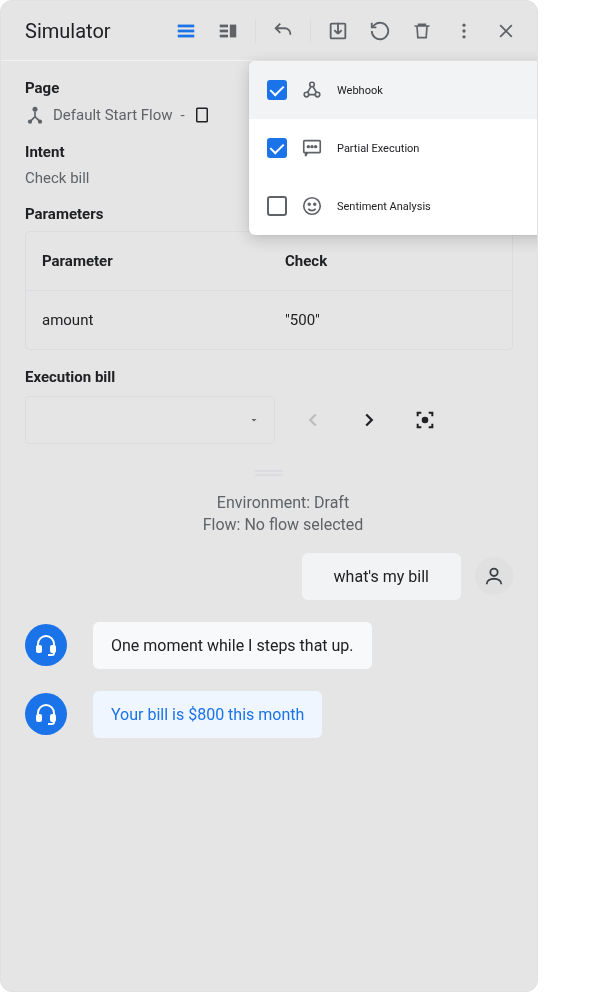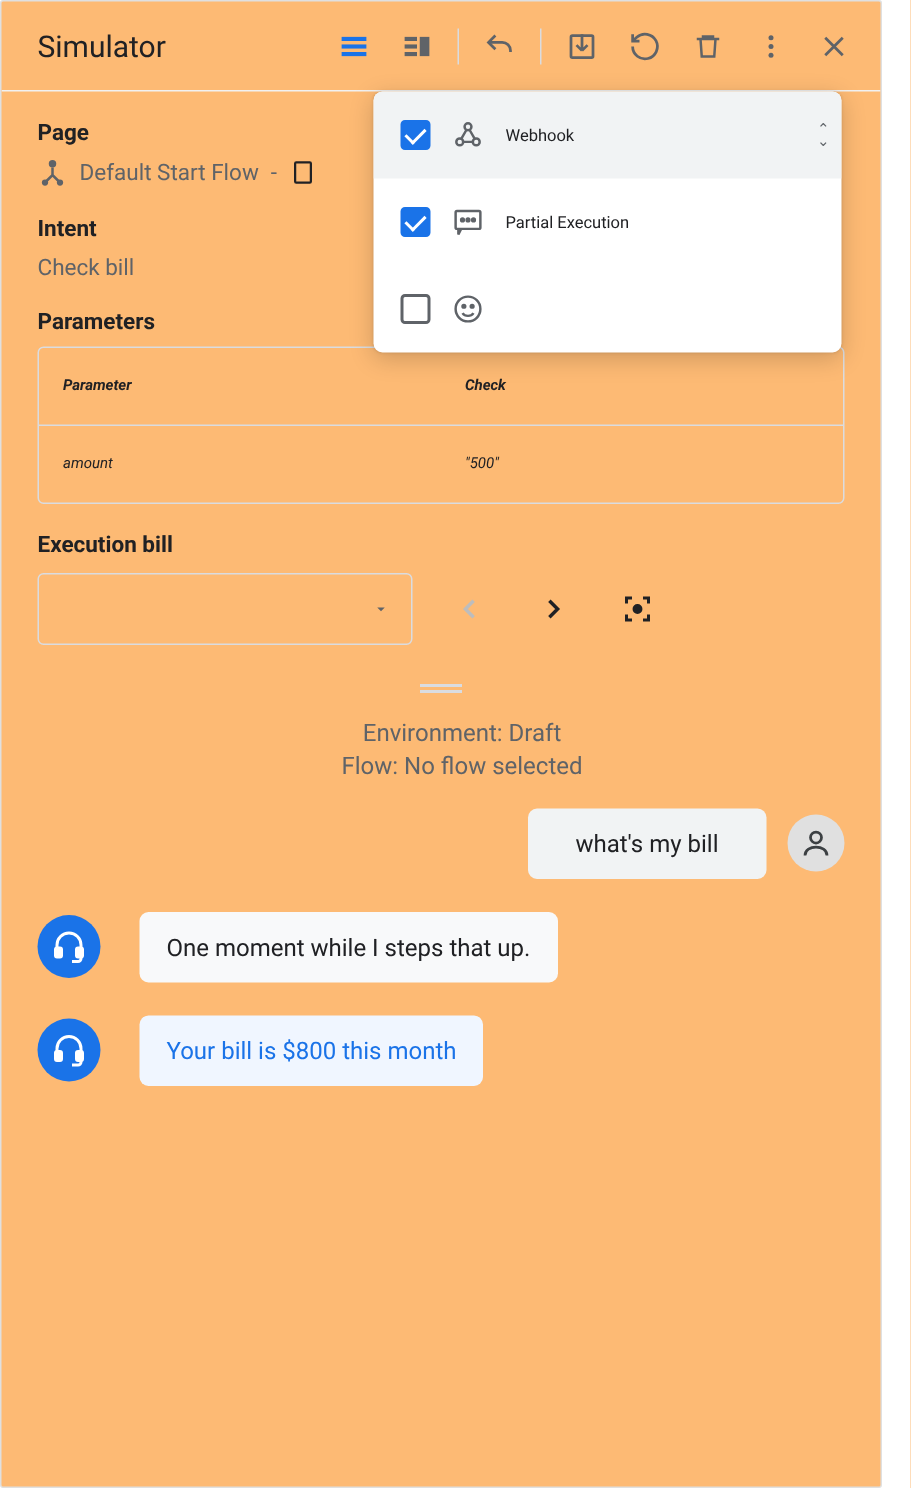--- a/index.html
+++ b/index.html
@@ -6,26 +6,26 @@
     body {
       font-family: "Google Sans", Roboto, Arial, sans-serif;
       background: #fff;
       color: #202124;
       width: 607px;
       height: 992px;
       position: relative;
     }
     .container {
       border: 1px solid #e0e0e0;
-      border-radius: 2px;
-      width: 588px;
+      border-radius: 12px;
+      width: 538px;
       height: 992px;
       position: relative;
       overflow: hidden;
-      background: #fdba74;
+      background: #e5e5e5;
     }
     .header {
       display: flex;
       align-items: center;
       height: 60px;
       padding: 0 12px 0 24px;
       border-bottom: 1px solid #f1f1f1;
     }
     .header-title {
       font-size: 20px;
@@ -85,22 +85,21 @@
     .params-row {
       display: flex;
     }
     .params-header {
       border-bottom: 1px solid #dadce0;
       font-weight: 700;
     }
     .params-cell {
       flex: 1;
       padding: 20px 16px;
-      font-size: 10px;
-      font-style: italic;
+      font-size: 15px;
     }
     .exec-row {
       display: flex;
       align-items: center;
       gap: 20px;
       margin-top: 10px;
     }
     .exec-select {
       width: 250px;
       height: 48px;
@@ -454,16 +453,17 @@
       <span>Partial Execution</span>
     </div>
     <div class="popover-item">
       <div class="checkbox"></div>
       <svg width="22" height="22" viewBox="0 0 24 24" fill="none" stroke="#5f6368" stroke-width="1.8">
           <circle cx="12" cy="12" r="9"></circle>
           <circle cx="9" cy="10" r="1" fill="#5f6368"></circle>
           <circle cx="15" cy="10" r="1" fill="#5f6368"></circle>
           <path d="M8 15c1 1.5 2.5 2 4 2s3-.5 4-2"></path>
         </svg>
+      <span>Sentiment Analysis</span>
     </div>
   </div>
 
 </div>
 
 </body></html>

